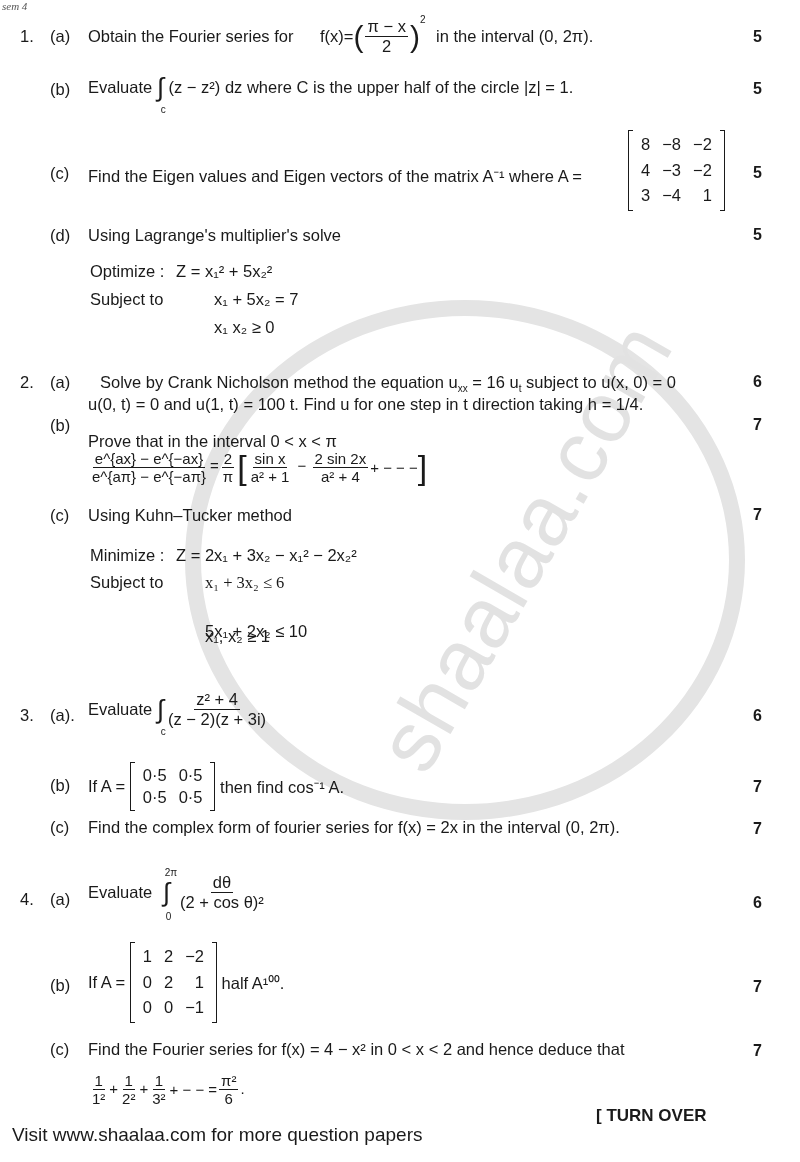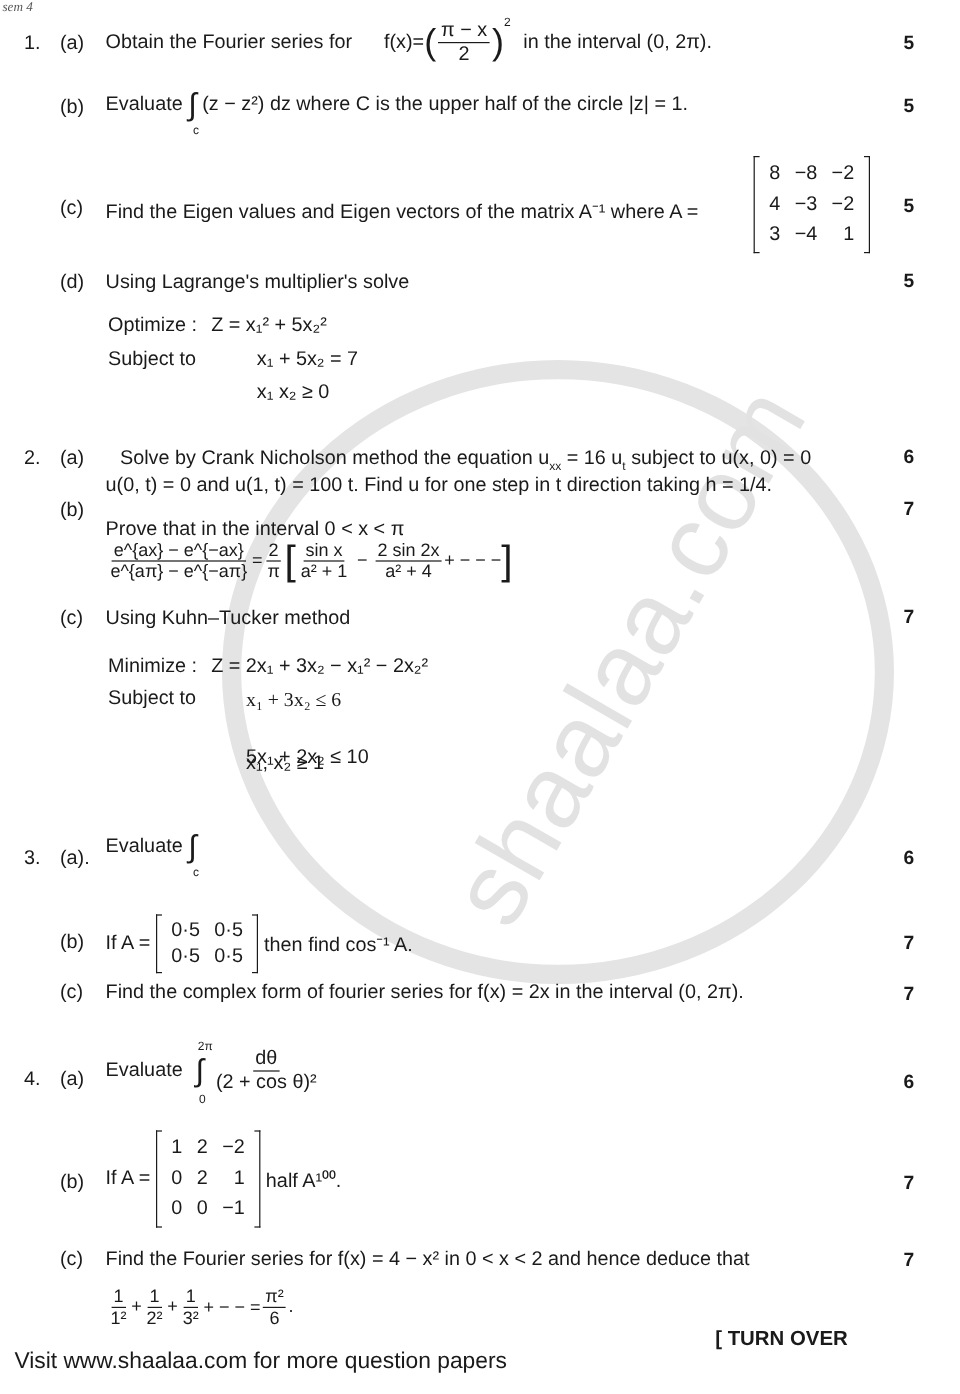--- a/index.html
+++ b/index.html
@@ -124,21 +124,24 @@
 <div class="abs" style="left:176px;top:546px;">Z = 2x₁ + 3x₂ − x₁² − 2x₂²</div>
 <div class="abs" style="left:90px;top:573px;">Subject to</div>
 <div class="abs" style="left:205px;top:573px;font-family:Liberation Serif, serif;">x₁ + 3x₂ ≤ 6</div>
 <div class="abs" style="left:205px;top:622px;text-align:right;">5x₁ + 2x₂ ≤ 10</div>
 <div class="abs" style="left:205px;top:627px;">x₁, x₂ ≥  1</div>
 
 <div class="qn" style="top:706px">3.</div>
 <div class="lab" style="top:706px">(a).</div>
 <div class="abs" style="left:88px;top:690px;">
   <span style="vertical-align:middle">Evaluate</span>
-  <span class="integral">∫<span class="int-sub" style="left:4px;top:32px">c</span></span>
+  <span class="integral">∫<span class="int-sub" style="left:4px;top:32px">c</span></span><span class="frac">
+      <span class="num">z² + 4</span>
+      <span class="den">(z − 2)(z + 3i)</span>
+    </span>
 </div>
 <div class="marks" style="top:707px">6</div>
 
 <div class="lab" style="top:776px">(b)</div>
 <div class="abs" style="left:88px;top:762px;">
   <span style="vertical-align:middle">If A =</span>
   <div class="matrix" style="grid-template-columns:auto auto;line-height:1.35">
     <span>0·5</span>
       <span>0·5</span>
     <span>0·5</span>

